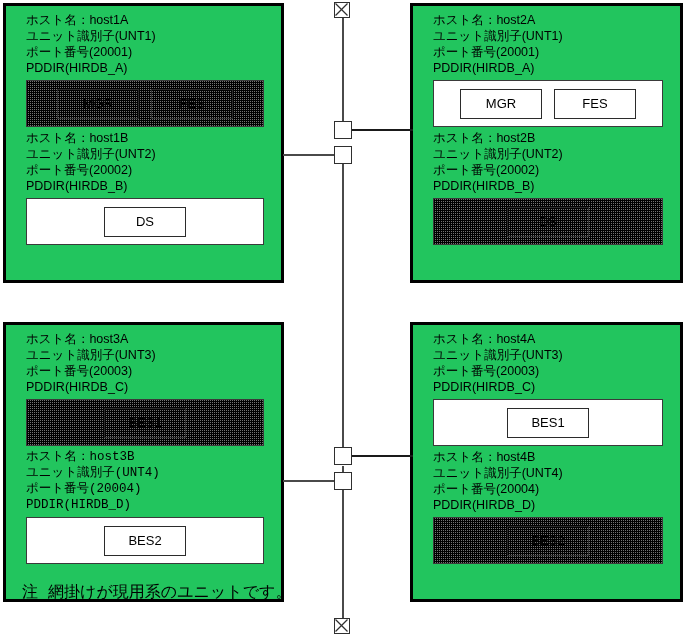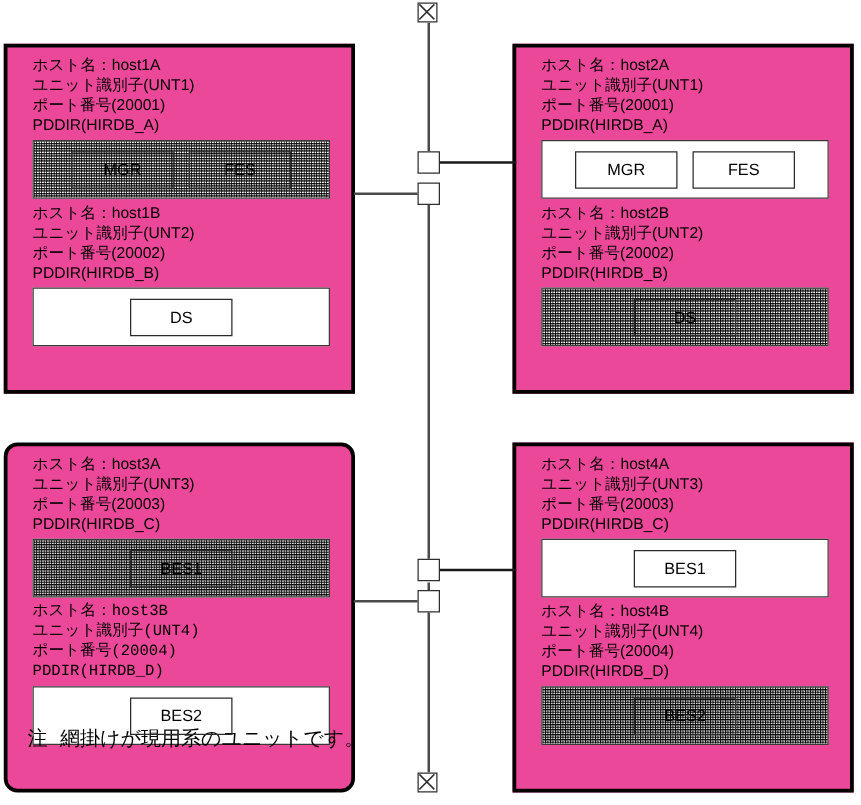--- a/index.html
+++ b/index.html
@@ -20,27 +20,26 @@
     position: absolute;
     left: 0; top: 0;
     width: 689px;
     height: 644px;
   }
 
   
   .panel {
     position: absolute;
     border: 3px solid #000000;
-    background: #ec4899;
-    box-sizing: border-box;
-    margin-top: 32px;
+    background: #22c55e;
+    box-sizing: border-box;
   }
   .panel-tl { left: 3px;   top: 3px;   width: 281px; height: 280px; }
   .panel-tr { left: 410px; top: 3px;   width: 273px; height: 280px; }
-  .panel-bl { left: 3px;   top: 322px; width: 281px; height: 280px; border-radius: 11px; }
+  .panel-bl { left: 3px;   top: 322px; width: 281px; height: 280px; }
   .panel-br { left: 410px; top: 322px; width: 273px; height: 280px; padding-left: 28px; }
 
   .panel-inner {
     position: absolute;
     left: 20px;
     right: 17px;
     top: 6px;
   }
 
   

